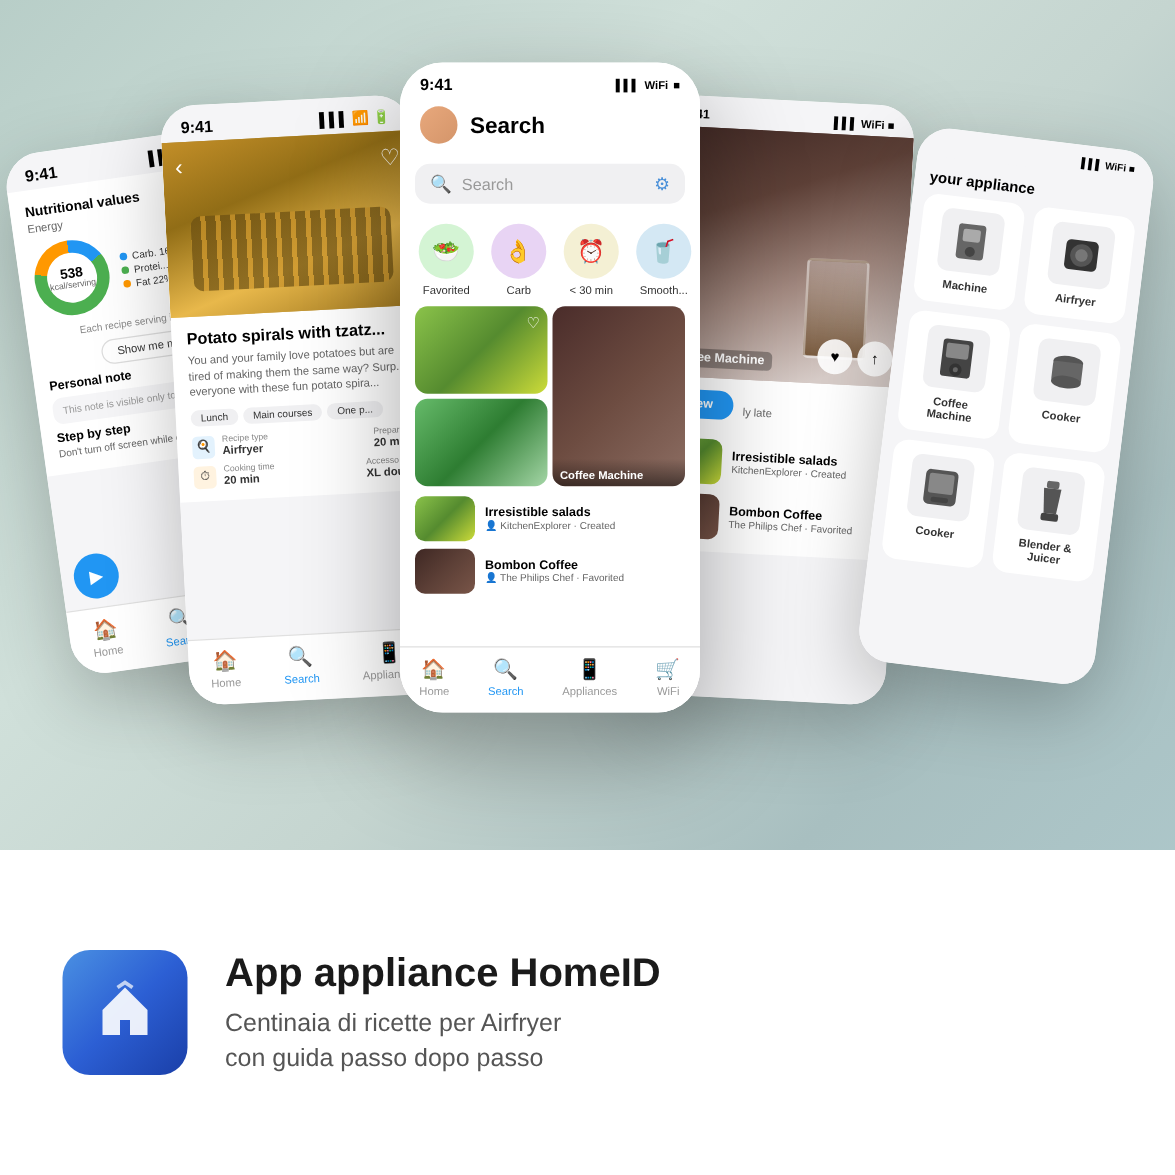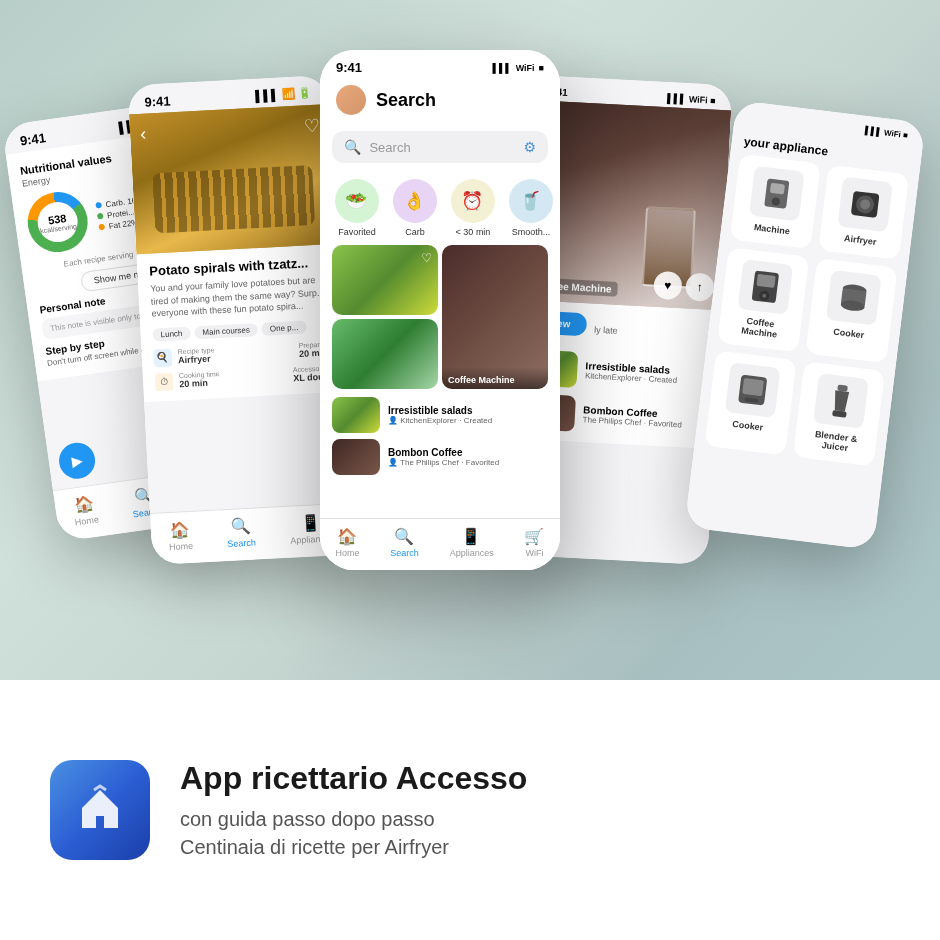--- a/index.html
+++ b/index.html
@@ -824,17 +824,17 @@
 </div>
 
 <div class="bottom-section">
   <div class="app-icon">
     <svg viewBox="0 0 60 60" fill="none">
       <path d="M30 10 L48 28 L48 48 L34 48 L34 36 L26 36 L26 48 L12 48 L12 28 Z" fill="white" opacity="0.9"></path>
       <path d="M24 10 L30 6 L36 10" fill="none" stroke="white" stroke-width="3" opacity="0.7"></path>
     </svg>
   </div>
   <div class="app-text">
-    <div class="app-name">App ricettario Accesso</div>
+    <div class="app-name">App appliance HomeID</div>
+    <div class="app-desc">Centinaia di ricette per Airfryer</div>
     <div class="app-desc">con guida passo dopo passo</div>
-    <div class="app-desc">Centinaia di ricette per Airfryer</div>
   </div>
 </div>
 
 </body></html>

